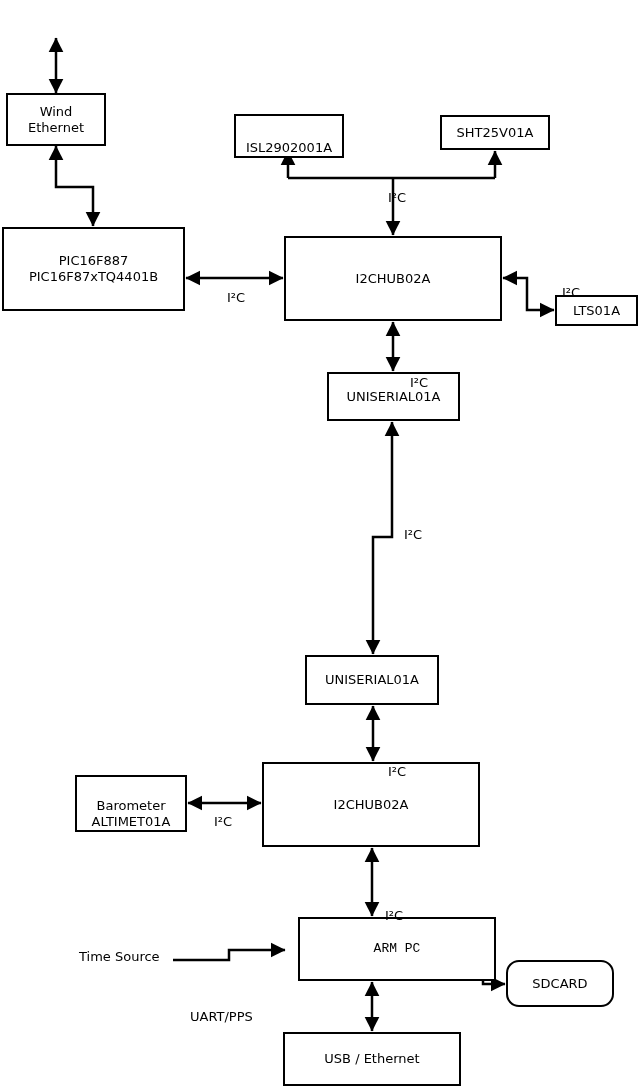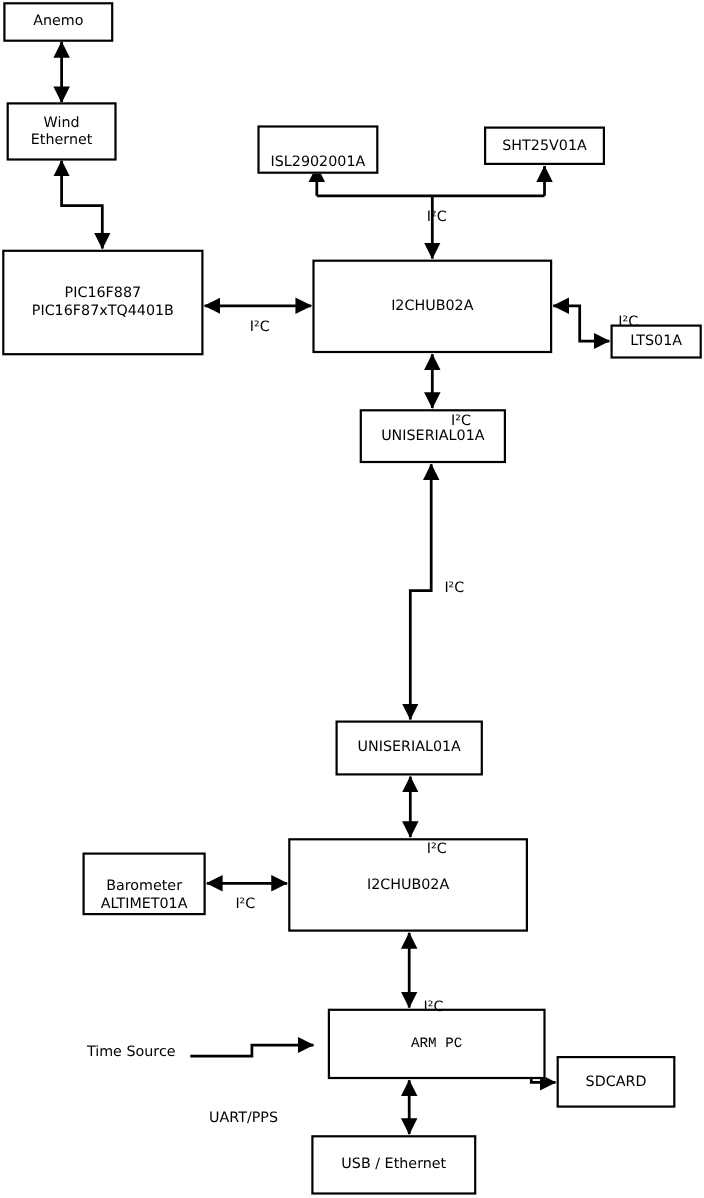--- a/index.html
+++ b/index.html
@@ -33,33 +33,33 @@
   }
   .lbl {
     position: absolute;
     font-size: 13px;
     white-space: nowrap;
     margin-top: 39px;
   }
   
   #n-anemo   { left: 3px;   top: 2px;   width: 100px; height: 36px; }
   #n-wind    { left: 6px;   top: 93px;  width: 100px; height: 53px; }
-  #n-pic     { left: 2px;   top: 227px; width: 183px; height: 96px; text-align: right; }
+  #n-pic     { left: 2px;   top: 227px; width: 183px; height: 84px; text-align: right; }
   #n-isl     { left: 234px; top: 114px; width: 110px; height: 44px; justify-content: flex-end; }
   #n-sht     { left: 440px; top: 115px; width: 110px; height: 35px; }
   #n-hub1    { left: 284px; top: 236px; width: 218px; height: 85px; }
   #n-lts     { left: 555px; top: 295px; width: 83px;  height: 31px; align-items: center; }
   #n-uni1    { left: 327px; top: 372px; width: 133px; height: 49px; }
   #n-uni2    { left: 305px; top: 655px; width: 134px; height: 50px; }
   #n-baro    { left: 75px;  top: 775px; width: 112px; height: 57px; justify-content: flex-end; }
   #n-hub2    { left: 262px; top: 762px; width: 218px; height: 85px; }
   #n-gps     { left: 67px;  top: 936px; width: 106px; height: 46px; }
   #n-armpc   { left: 298px; top: 917px; width: 198px; height: 64px; font-family: Liberation Mono, monospace; }
-  #n-sdcard  { left: 506px; top: 960px; width: 108px; height: 47px; }
-  #n-usb     { left: 283px; top: 1032px; width: 150px; height: 54px; }
+  #n-sdcard  { left: 506px; top: 960px; width: 108px; height: 47px; border-radius: 13px; }
+  #n-usb     { left: 283px; top: 1032px; width: 178px; height: 54px; }
   
   #l-i2c-junction  { left: 388px; top: 151px; }
   #l-i2c-pic       { left: 227px; top: 251px; }
   #l-i2c-lts       { left: 562px; top: 246px; }
   #l-i2c-hub1-uni1 { left: 410px; top: 336px; }
   #l-i2c-long      { left: 404px; top: 488px; }
   #l-i2c-uni2-hub2 { left: 388px; top: 725px; }
   #l-i2c-baro      { left: 214px; top: 775px; }
   #l-i2c-hub2-arm  { left: 385px; top: 869px; }
   #l-time-source   { left: 79px;  top: 910px; }
@@ -89,23 +89,20 @@
       <path d="M392,422 L392,537 L373,537 L373,654" marker-start="url(#ah)" marker-end="url(#ah)"></path>
       <path d="M373,706 L373,761" marker-start="url(#ah)" marker-end="url(#ah)"></path>
       <path d="M188,803 L261,803" marker-start="url(#ah)" marker-end="url(#ah)"></path>
       <path d="M372,848 L372,916" marker-start="url(#ah)" marker-end="url(#ah)"></path>
       <path d="M173,960 L229,960 L229,950 L285,950" marker-end="url(#ah)"></path>
       <path d="M458,948 L483,948 L483,984 L505,984" marker-start="url(#ah)" marker-end="url(#ah)"></path>
       <path d="M372,982 L372,1031" marker-start="url(#ah)" marker-end="url(#ah)"></path>
     </g>
   </svg>
 
-  <div class="node" id="n-anemo">
-    <span>Anemo</span>
-  </div>
 
   <div class="node" id="n-wind">
     <span>Wind</span>
     <span>Ethernet</span>
   </div>
 
   <div class="node" id="n-pic">
     <span>PIC16F887</span>
     <span>PIC16F87xTQ4401B</span>
   </div>

